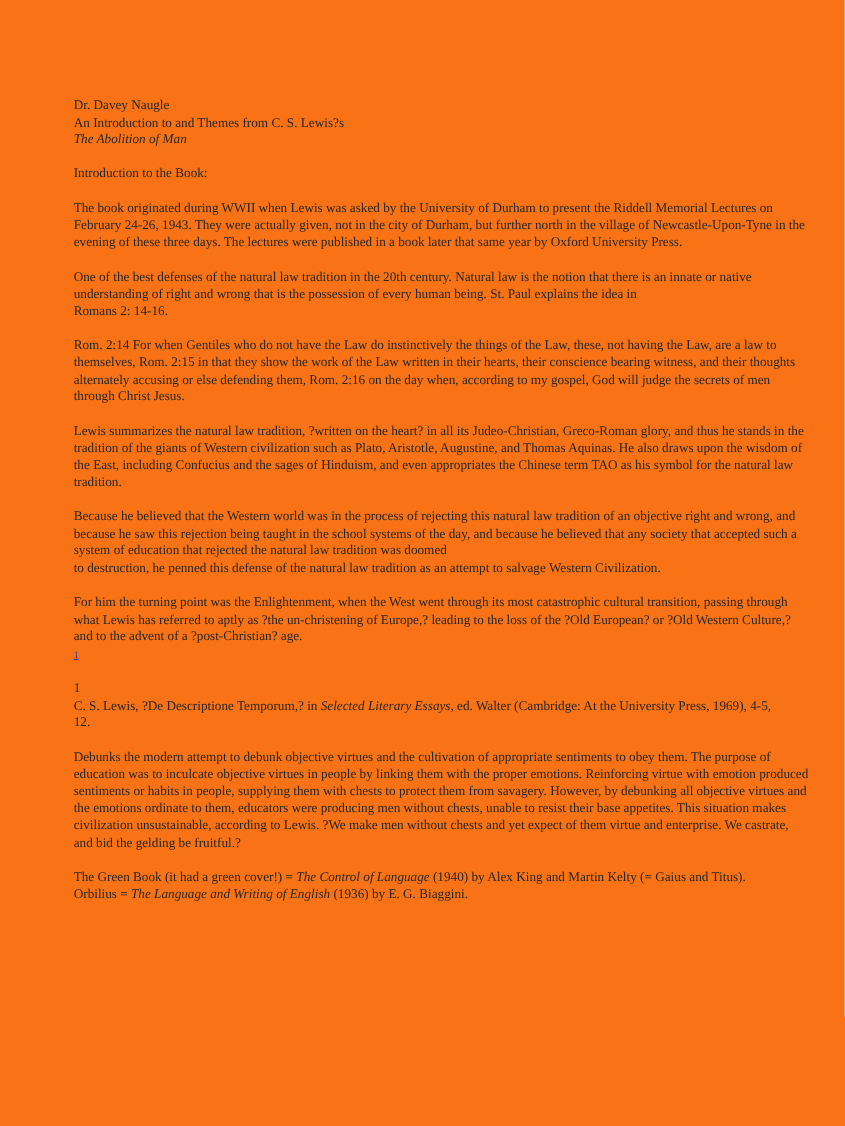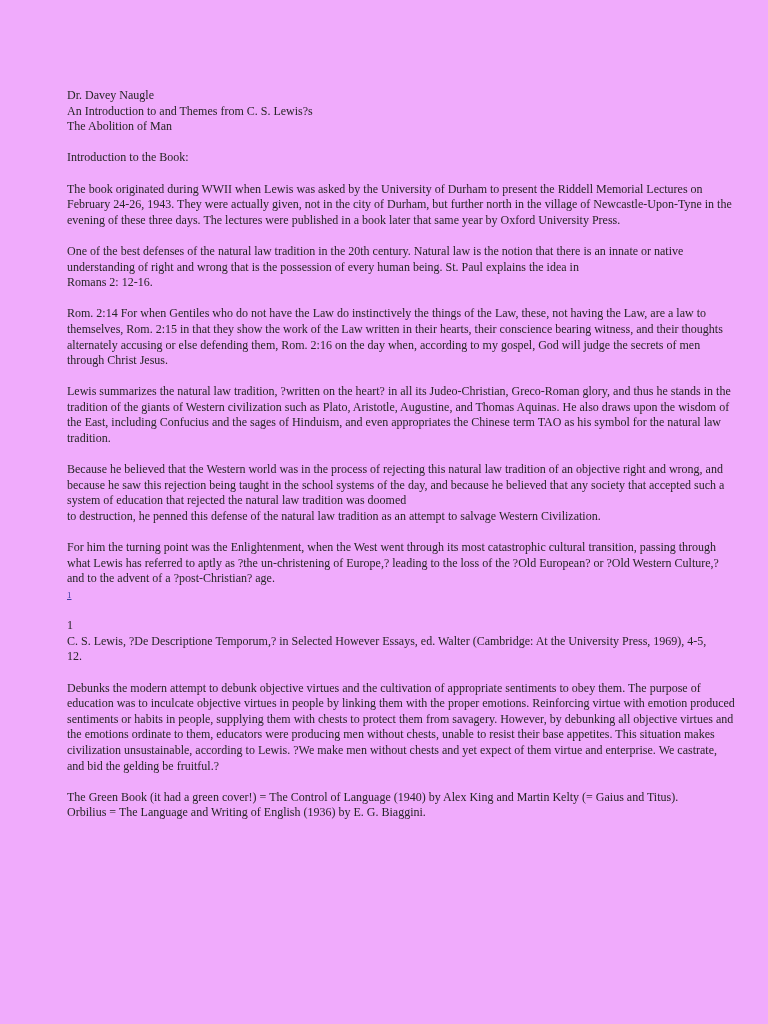--- a/index.html
+++ b/index.html
@@ -4,21 +4,21 @@
   <style>
     html, body {
       margin: 0;
       padding: 0;
       background: #ffffff;
     }
     .page {
       position: relative;
       width: 768px;
       height: 1024px;
-      background: #f0abfc;
+      background: #f97316;
       overflow: hidden;
     }
     .doc {
       position: absolute;
       left: 67px;
       top: 88px;
       width: 668px;
       font-family: "Liberation Serif", "DejaVu Serif", serif;
       font-size: 12px;
       line-height: 15.6px;
@@ -29,47 +29,48 @@
       margin: 0 0 15.6px 0;
       white-space: pre-wrap;
     }
     .doc p:last-child {
       margin-bottom: 0;
     }
     .run-normal {
       font-style: normal;
     }
     .run-italic {
+      font-style: italic;
     }
     a.footnote-link {
       color: #3a3a9f;
       font-size: 9px;
       line-height: 11px;
       text-decoration: underline;
       cursor: pointer;
     }
   </style>
 </head>
 <body>
 
 <div class="page">
   <div class="doc">
       <p><span class="run-normal">Dr. Davey Naugle
 An Introduction to and Themes from C. S. Lewis?s
 </span><span class="run-italic">The Abolition of Man</span></p>
       <p><span class="run-normal">Introduction to the Book:</span></p>
       <p><span class="run-normal">The book originated during WWII when Lewis was asked by the University of Durham to present the Riddell Memorial Lectures on February 24-26, 1943. They were actually given, not in the city of Durham, but further north in the village of Newcastle-Upon-Tyne in the evening of these three days. The lectures were published in a book later that same year by Oxford University Press.</span></p>
       <p><span class="run-normal">One of the best defenses of the natural law tradition in the 20th century. Natural law is the notion that there is an innate or native understanding of right and wrong that is the possession of every human being. St. Paul explains the idea in
-Romans 2: 12-16.</span></p>
+Romans 2: 14-16.</span></p>
       <p><span class="run-normal">Rom. 2:14 For when Gentiles who do not have the Law do instinctively the things of the Law, these, not having the Law, are a law to themselves, Rom. 2:15 in that they show the work of the Law written in their hearts, their conscience bearing witness, and their thoughts alternately accusing or else defending them, Rom. 2:16 on the day when, according to my gospel, God will judge the secrets of men through Christ Jesus.</span></p>
       <p><span class="run-normal">Lewis summarizes the natural law tradition, ?written on the heart? in all its Judeo-Christian, Greco-Roman glory, and thus he stands in the tradition of the giants of Western civilization such as Plato, Aristotle, Augustine, and Thomas Aquinas. He also draws upon the wisdom of the East, including Confucius and the sages of Hinduism, and even appropriates the Chinese term TAO as his symbol for the natural law tradition.</span></p>
       <p><span class="run-normal">Because he believed that the Western world was in the process of rejecting this natural law tradition of an objective right and wrong, and because he saw this rejection being taught in the school systems of the day, and because he believed that any society that accepted such a system of education that rejected the natural law tradition was doomed
 to destruction, he penned this defense of the natural law tradition as an attempt to salvage Western Civilization.</span></p>
       <p><span class="run-normal">For him the turning point was the Enlightenment, when the West went through its most catastrophic cultural transition, passing through what Lewis has referred to aptly as ?the un-christening of Europe,? leading to the loss of the ?Old European? or ?Old Western Culture,? and to the advent of a ?post-Christian? age.
 </span><a class="footnote-link" href="#">1</a></p>
       <p><span class="run-normal">1
-C. S. Lewis, ?De Descriptione Temporum,? in </span><span class="run-italic">Selected However Essays</span><span class="run-normal">, ed. Walter (Cambridge: At the University Press, 1969), 4-5,
+C. S. Lewis, ?De Descriptione Temporum,? in </span><span class="run-italic">Selected Literary Essays</span><span class="run-normal">, ed. Walter (Cambridge: At the University Press, 1969), 4-5,
 12.</span></p>
       <p><span class="run-normal">Debunks the modern attempt to debunk objective virtues and the cultivation of appropriate sentiments to obey them. The purpose of education was to inculcate objective virtues in people by linking them with the proper emotions. Reinforcing virtue with emotion produced sentiments or habits in people, supplying them with chests to protect them from savagery. However, by debunking all objective virtues and the emotions ordinate to them, educators were producing men without chests, unable to resist their base appetites. This situation makes civilization unsustainable, according to Lewis. ?We make men without chests and yet expect of them virtue and enterprise. We castrate, and bid the gelding be fruitful.?</span></p>
       <p><span class="run-normal">The Green Book (it had a green cover!) = </span><span class="run-italic">The Control of Language</span><span class="run-normal"> (1940) by Alex King and Martin Kelty (= Gaius and Titus).
 Orbilius = </span><span class="run-italic">The Language and Writing of English</span><span class="run-normal"> (1936) by E. G. Biaggini.</span></p>
     </div>
 </div>
 
 </body></html>

